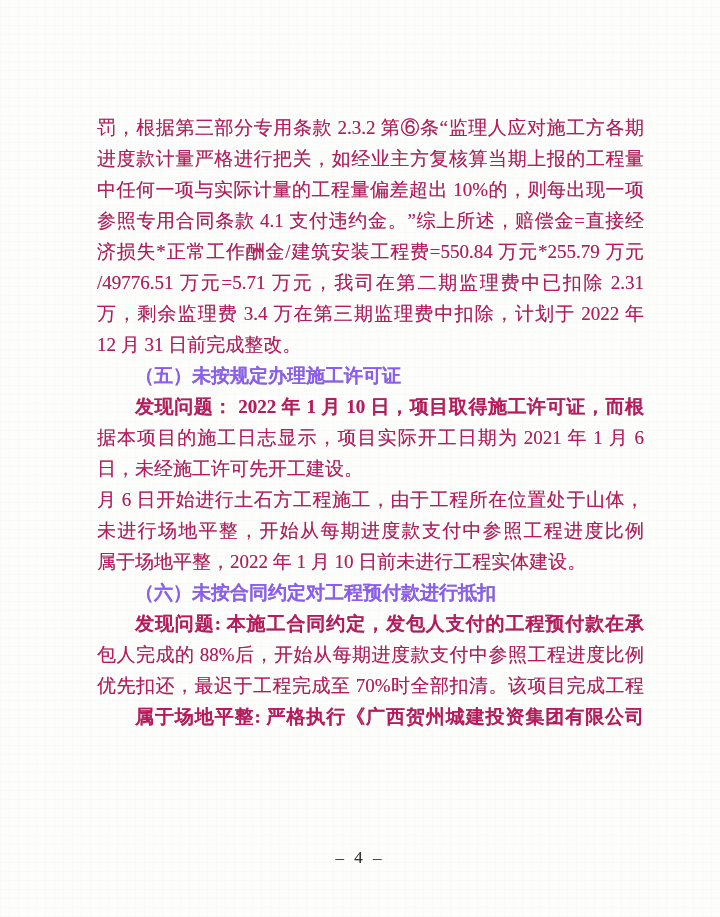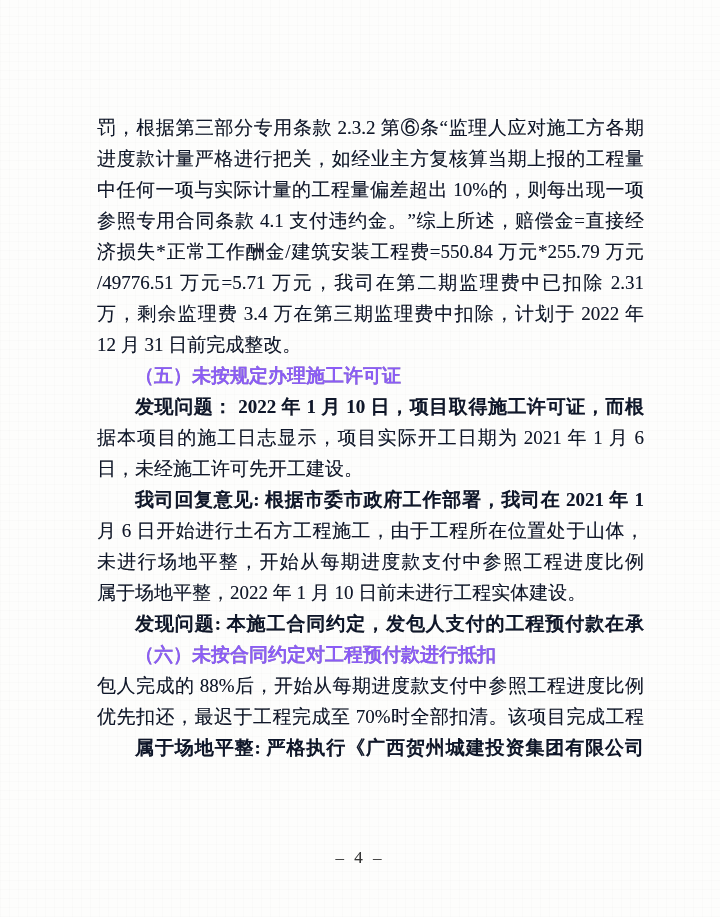--- a/index.html
+++ b/index.html
@@ -33,21 +33,21 @@
     width: 547px;
   }
   .l {
     font-size: 19px;
     line-height: 31px;
     height: 31px;
     text-align: justify;
     text-align-last: justify;
     white-space: normal;
     overflow: hidden;
-    color: #0f172a;
+    color: #be185d;
     text-shadow: 0 0 0.5px rgba(40,40,40,0.45);
   }
   .end {
     text-align-last: left;
   }
   .ind {
     text-indent: 38px;
     font-weight: bold;
   }
   .hd {
@@ -79,26 +79,25 @@
     <div class="l">中任何一项与实际计量的工程量偏差超出 10%的，则每出现一项</div>
     <div class="l">参照专用合同条款 4.1 支付违约金。”综上所述，赔偿金=直接经</div>
     <div class="l">济损失*正常工作酬金/建筑安装工程费=550.84 万元*255.79 万元</div>
     <div class="l">/49776.51 万元=5.71 万元，我司在第二期监理费中已扣除 2.31</div>
     <div class="l">万，剩余监理费 3.4 万在第三期监理费中扣除，计划于 2022 年</div>
     <div class="l end">12 月 31 日前完成整改。</div>
     <div class="l hd ind">（五）未按规定办理施工许可证</div>
     <div class="l ind">发现问题： 2022 年 1 月 10 日，项目取得施工许可证，而根</div>
     <div class="l">据本项目的施工日志显示，项目实际开工日期为 2021 年 1 月 6</div>
     <div class="l end">日，未经施工许可先开工建设。</div>
-    <div class="l ind">我司回复意见: 根据市委市政府工作部署，我司在 2021 年 1</div>
     <div class="l">月 6 日开始进行土石方工程施工，由于工程所在位置处于山体，</div>
     <div class="l">未进行场地平整，开始从每期进度款支付中参照工程进度比例</div>
     <div class="l end">属于场地平整，2022 年 1 月 10 日前未进行工程实体建设。</div>
+    <div class="l hd ind">（六）未按合同约定对工程预付款进行抵扣</div>
     <div class="l ind">发现问题: 本施工合同约定，发包人支付的工程预付款在承</div>
-    <div class="l hd ind">（六）未按合同约定对工程预付款进行抵扣</div>
     <div class="l">包人完成的 88%后，开始从每期进度款支付中参照工程进度比例</div>
     <div class="l">优先扣还，最迟于工程完成至 70%时全部扣清。该项目完成工程</div>
     <div class="l ind">属于场地平整: 严格执行《广西贺州城建投资集团有限公司</div>
   </div>
 
   <div class="footer">
     <span>– 4 –</span>
   </div>
 
 </div>

